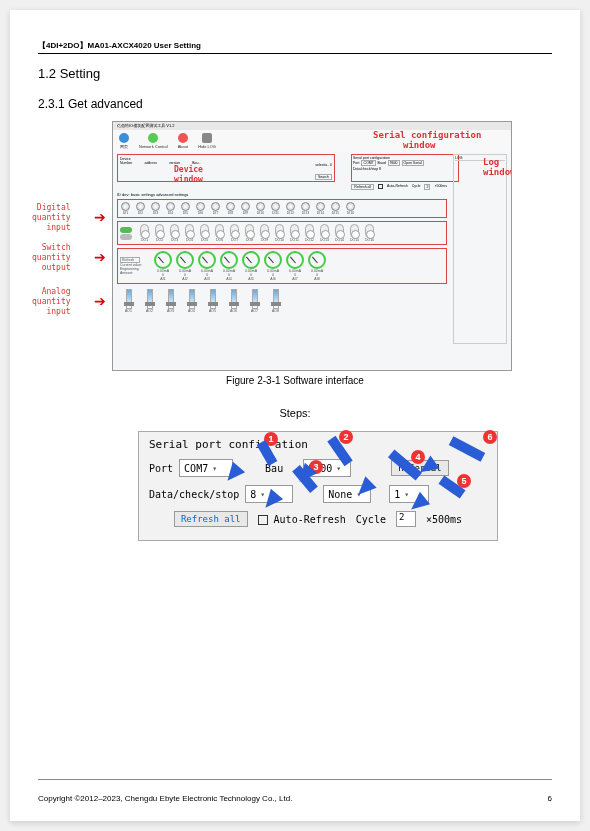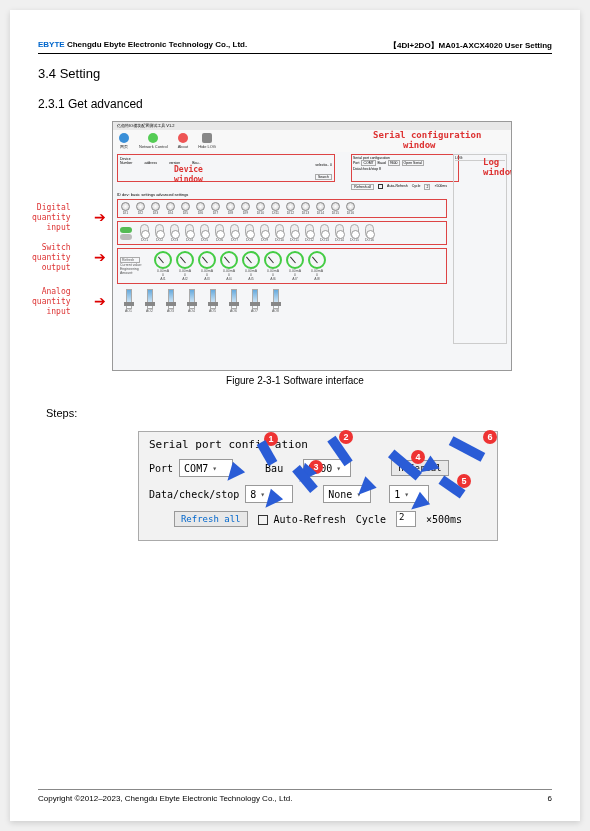--- a/index.html
+++ b/index.html
@@ -68,21 +68,21 @@
 .ai-hdr { display:flex; flex-direction:column; font-size:3.5px; color:#555; width:30px;}
 .slider { width: 6px; height: 20px; background: linear-gradient(to bottom,#6ad,#fff); border:1px solid #aaa; position:relative;}
 .slider::after { content:""; position:absolute; width:10px; height:4px; background:#888; left:-3px; top:12px;}
 .caption { text-align: center; font-size: 10px; margin: 4px 0 20px; }
 
 
 .side-anno { position: absolute; color: #d33; font-family: monospace; font-size: 8px; text-align: right; line-height: 10px; }
 .arrow { color: #d00; font-size: 14px; position: absolute; }
 
 
-.steps { font-size: 11px; line-height: 15px; margin: 10px 8px; }
+.steps { font-size: 11px; line-height: 15px; margin: 10px 8px; text-align: center; }
 
 
 .ser-frame {
   margin-left: 100px;
   width: 360px;
   height: 110px;
   border: 1px solid #aaa;
   background: #f2f2f2;
   font-size: 10px;
   position: relative;
@@ -90,35 +90,34 @@
 }
 .ser-title { font-family: monospace; font-size: 11px; }
 .ser-row { display: flex; align-items: center; gap: 6px; margin: 8px 0; font-family: monospace; font-size: 10px;}
 .sel { display: inline-flex; align-items: center; background: #fff; border: 1px solid #999; height: 18px; padding: 0 4px; position: relative; }
 .sel::after { content:"▾"; font-size:8px; margin-left:4px; color:#555;}
 .btn { background: #e8e8e8; border: 1px solid #999; padding: 2px 6px; font-size: 9px; }
 .num-badge { position: absolute; width: 14px; height: 14px; background: #e33; color: #fff; border-radius: 50%; font-size: 9px; font-weight: bold; display:flex; align-items:center; justify-content:center; }
 .blue-tri { position:absolute; width:0;height:0; border-left:18px solid #2a5cd6; border-top:8px solid transparent; border-bottom:8px solid transparent; transform-origin: left center;}
 .blue-shaft { position:absolute; height:10px; background:#2a5cd6;}
 .caption2 { text-align: center; font-size: 10px; margin-top: 6px; }
-.footer { position: absolute; bottom: 18px; left: 28px; right: 28px; display: flex; justify-content: space-between; font-size: 8px; border-top: 1px solid #888; padding-top: 4px;}
+.footer { position: absolute; bottom: 18px; left: 28px; right: 28px; display: flex; justify-content: space-between; font-size: 8px; border-top: 1px solid #888; padding-top: 14px;}
 .chk { display:inline-block; width:10px; height:10px; border:1px solid #333; vertical-align:middle;}
 .ref-row { display:flex; align-items:center; gap:10px; font-family:monospace; font-size:10px; justify-content:center; margin-top:6px;}
 .inp { background:#fff; border:1px solid #999; width:20px; height:16px; font-size:9px; padding:0 2px; display:inline-block;}
 </style>
 </head>
 <body>
 
 <div class="page">
   <div class="hdr">
-    <span><span class="logo">EBYTE</span> <b>Chengdu Ebyte Electronic Technology Co., Ltd.</b></span>
     <b>【4DI+2DO】MA01-AXCX4020 User Setting</b>
   </div>
 
-  <h2>3.4 Setting</h2>
+  <h2>1.2 Setting</h2>
   <h3>2.3.1 Get advanced</h3>
 
   <div class="fig-wrap">
 
     <div class="side-anno" style="left:-6px; top:82px; white-space:pre;">Digital
 quantity
 input</div>
     <div class="arrow" style="left:56px; top:88px;">➔</div>
     <div class="side-anno" style="left:-6px; top:122px; white-space:pre;">Switch
 quantity

